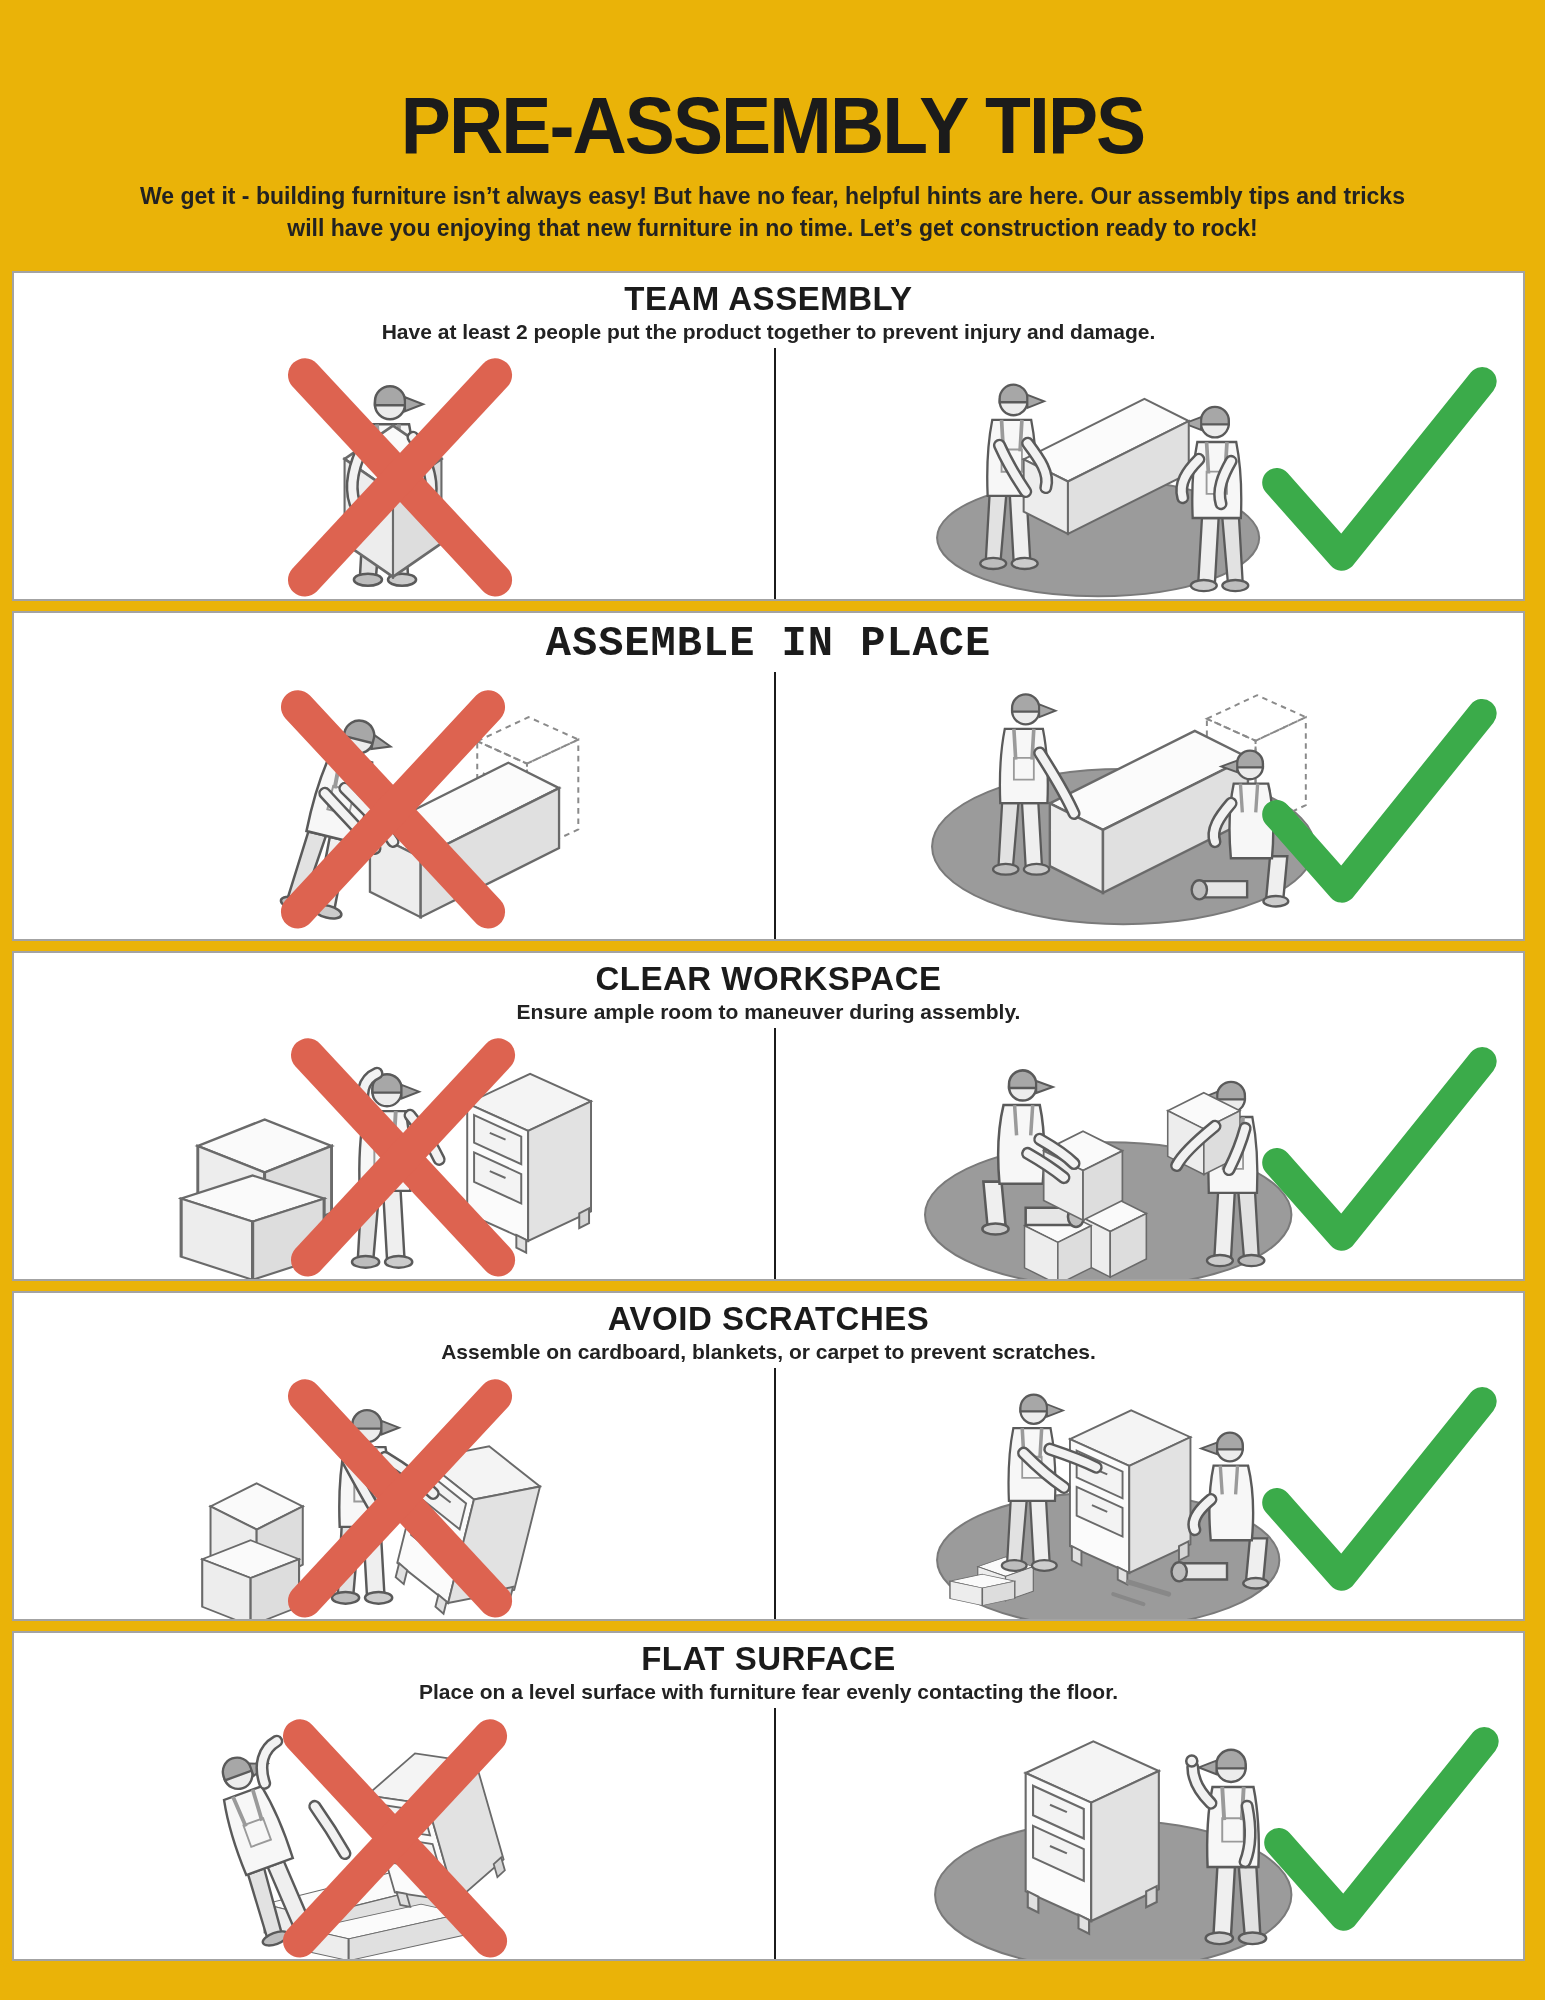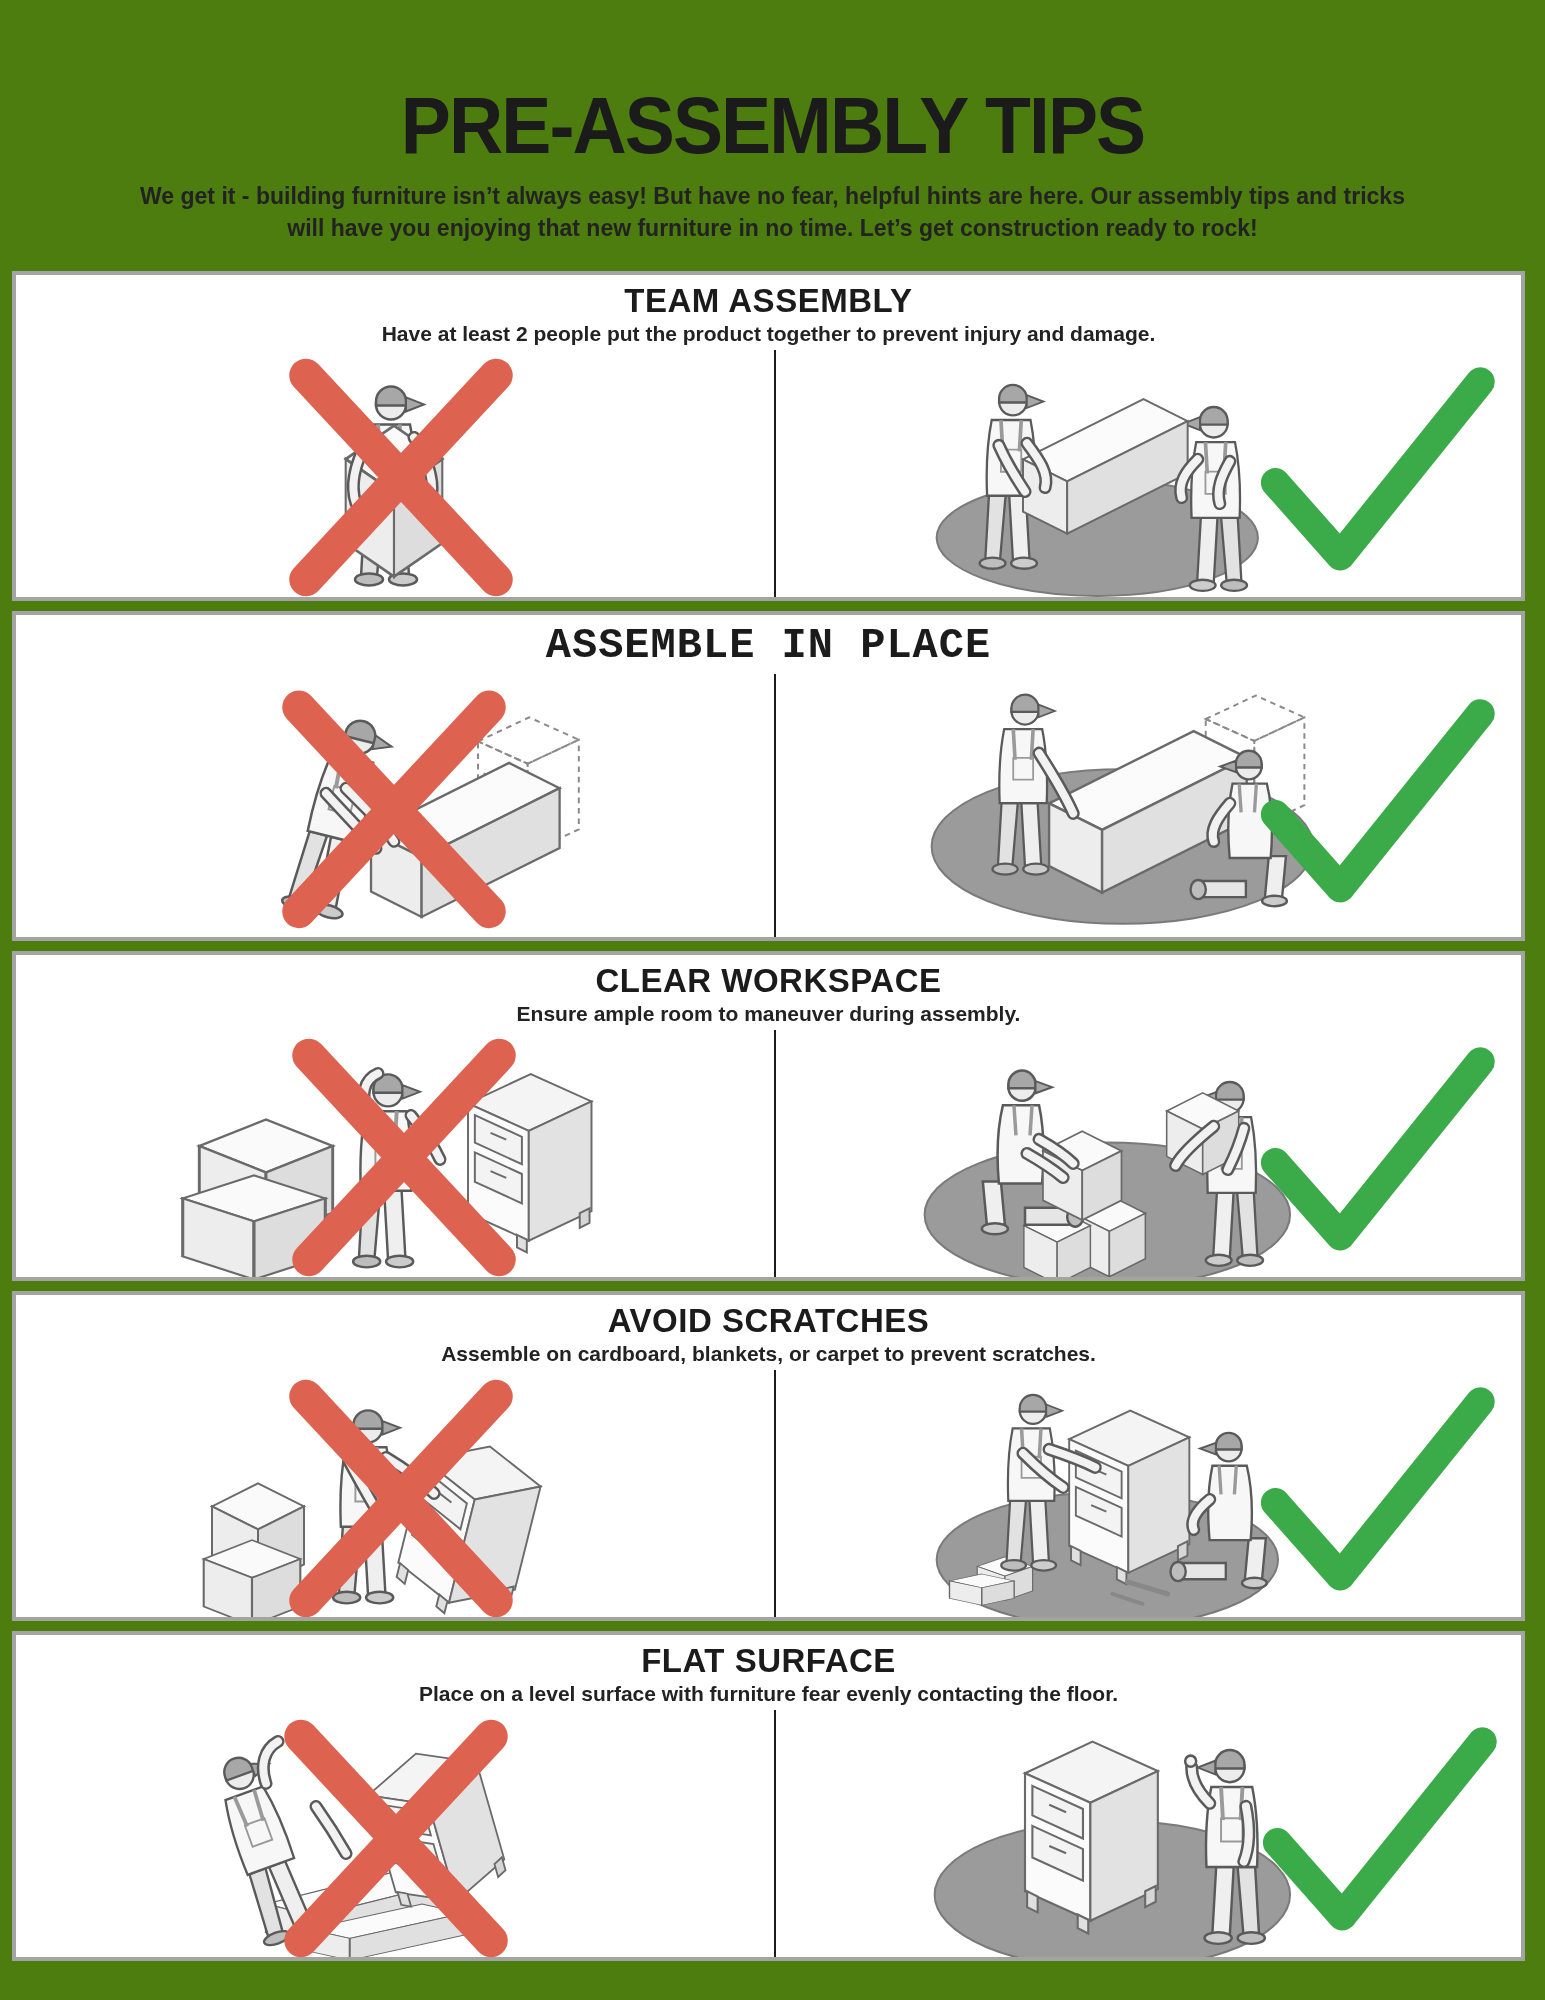--- a/index.html
+++ b/index.html
@@ -1,32 +1,32 @@
 <!DOCTYPE html>
 <html><head>
 <meta charset="utf-8">
 <style>
   html,body{margin:0;padding:0;background:#ffffff;}
   .page{
-    width:1545px;height:2000px;margin:0 auto;background:#4d7c0f;
+    width:1545px;height:2000px;margin:0 auto;background:#eab308;
     font-family:"Liberation Sans",sans-serif;color:#1b1b1b;
     overflow:hidden;box-sizing:border-box;
   }
   
   .hdr{ text-align:center; padding-top:86px; }
   .hdr h1{
     margin:0;font-size:79px;line-height:1.0;font-weight:800;
     letter-spacing:-2px;transform:scaleX(0.95);transform-origin:center;
     color:#1b1b1b;white-space:nowrap;
   }
   .intro{ margin:16px auto 0; font-size:23px; font-weight:bold; line-height:1.38; color:#222; }
   .intro span{display:block;}
   
   .tip{
-    margin:0 20px 10px 12px; height:330px; border:4px solid #a3a3a3;
+    margin:0 20px 10px 12px; height:330px; border:2px solid #a3a3a3;
     box-sizing:border-box; display:flex; flex-direction:column; background:#fff;
   }
   .tip:first-of-type{ margin-top:27px; }
   .tip h2{
     margin:7px 0 0 0; text-align:center; font-size:33px; line-height:1.15;
     font-weight:bold; letter-spacing:0.5px; color:#1b1b1b;
   }
   .tip h2.slab{ font-family:Liberation Mono, monospace; font-size:42px; letter-spacing:1px; }
   .tip .sub{
     margin:1px 0 0 0; text-align:center; font-size:21px; font-weight:bold;

